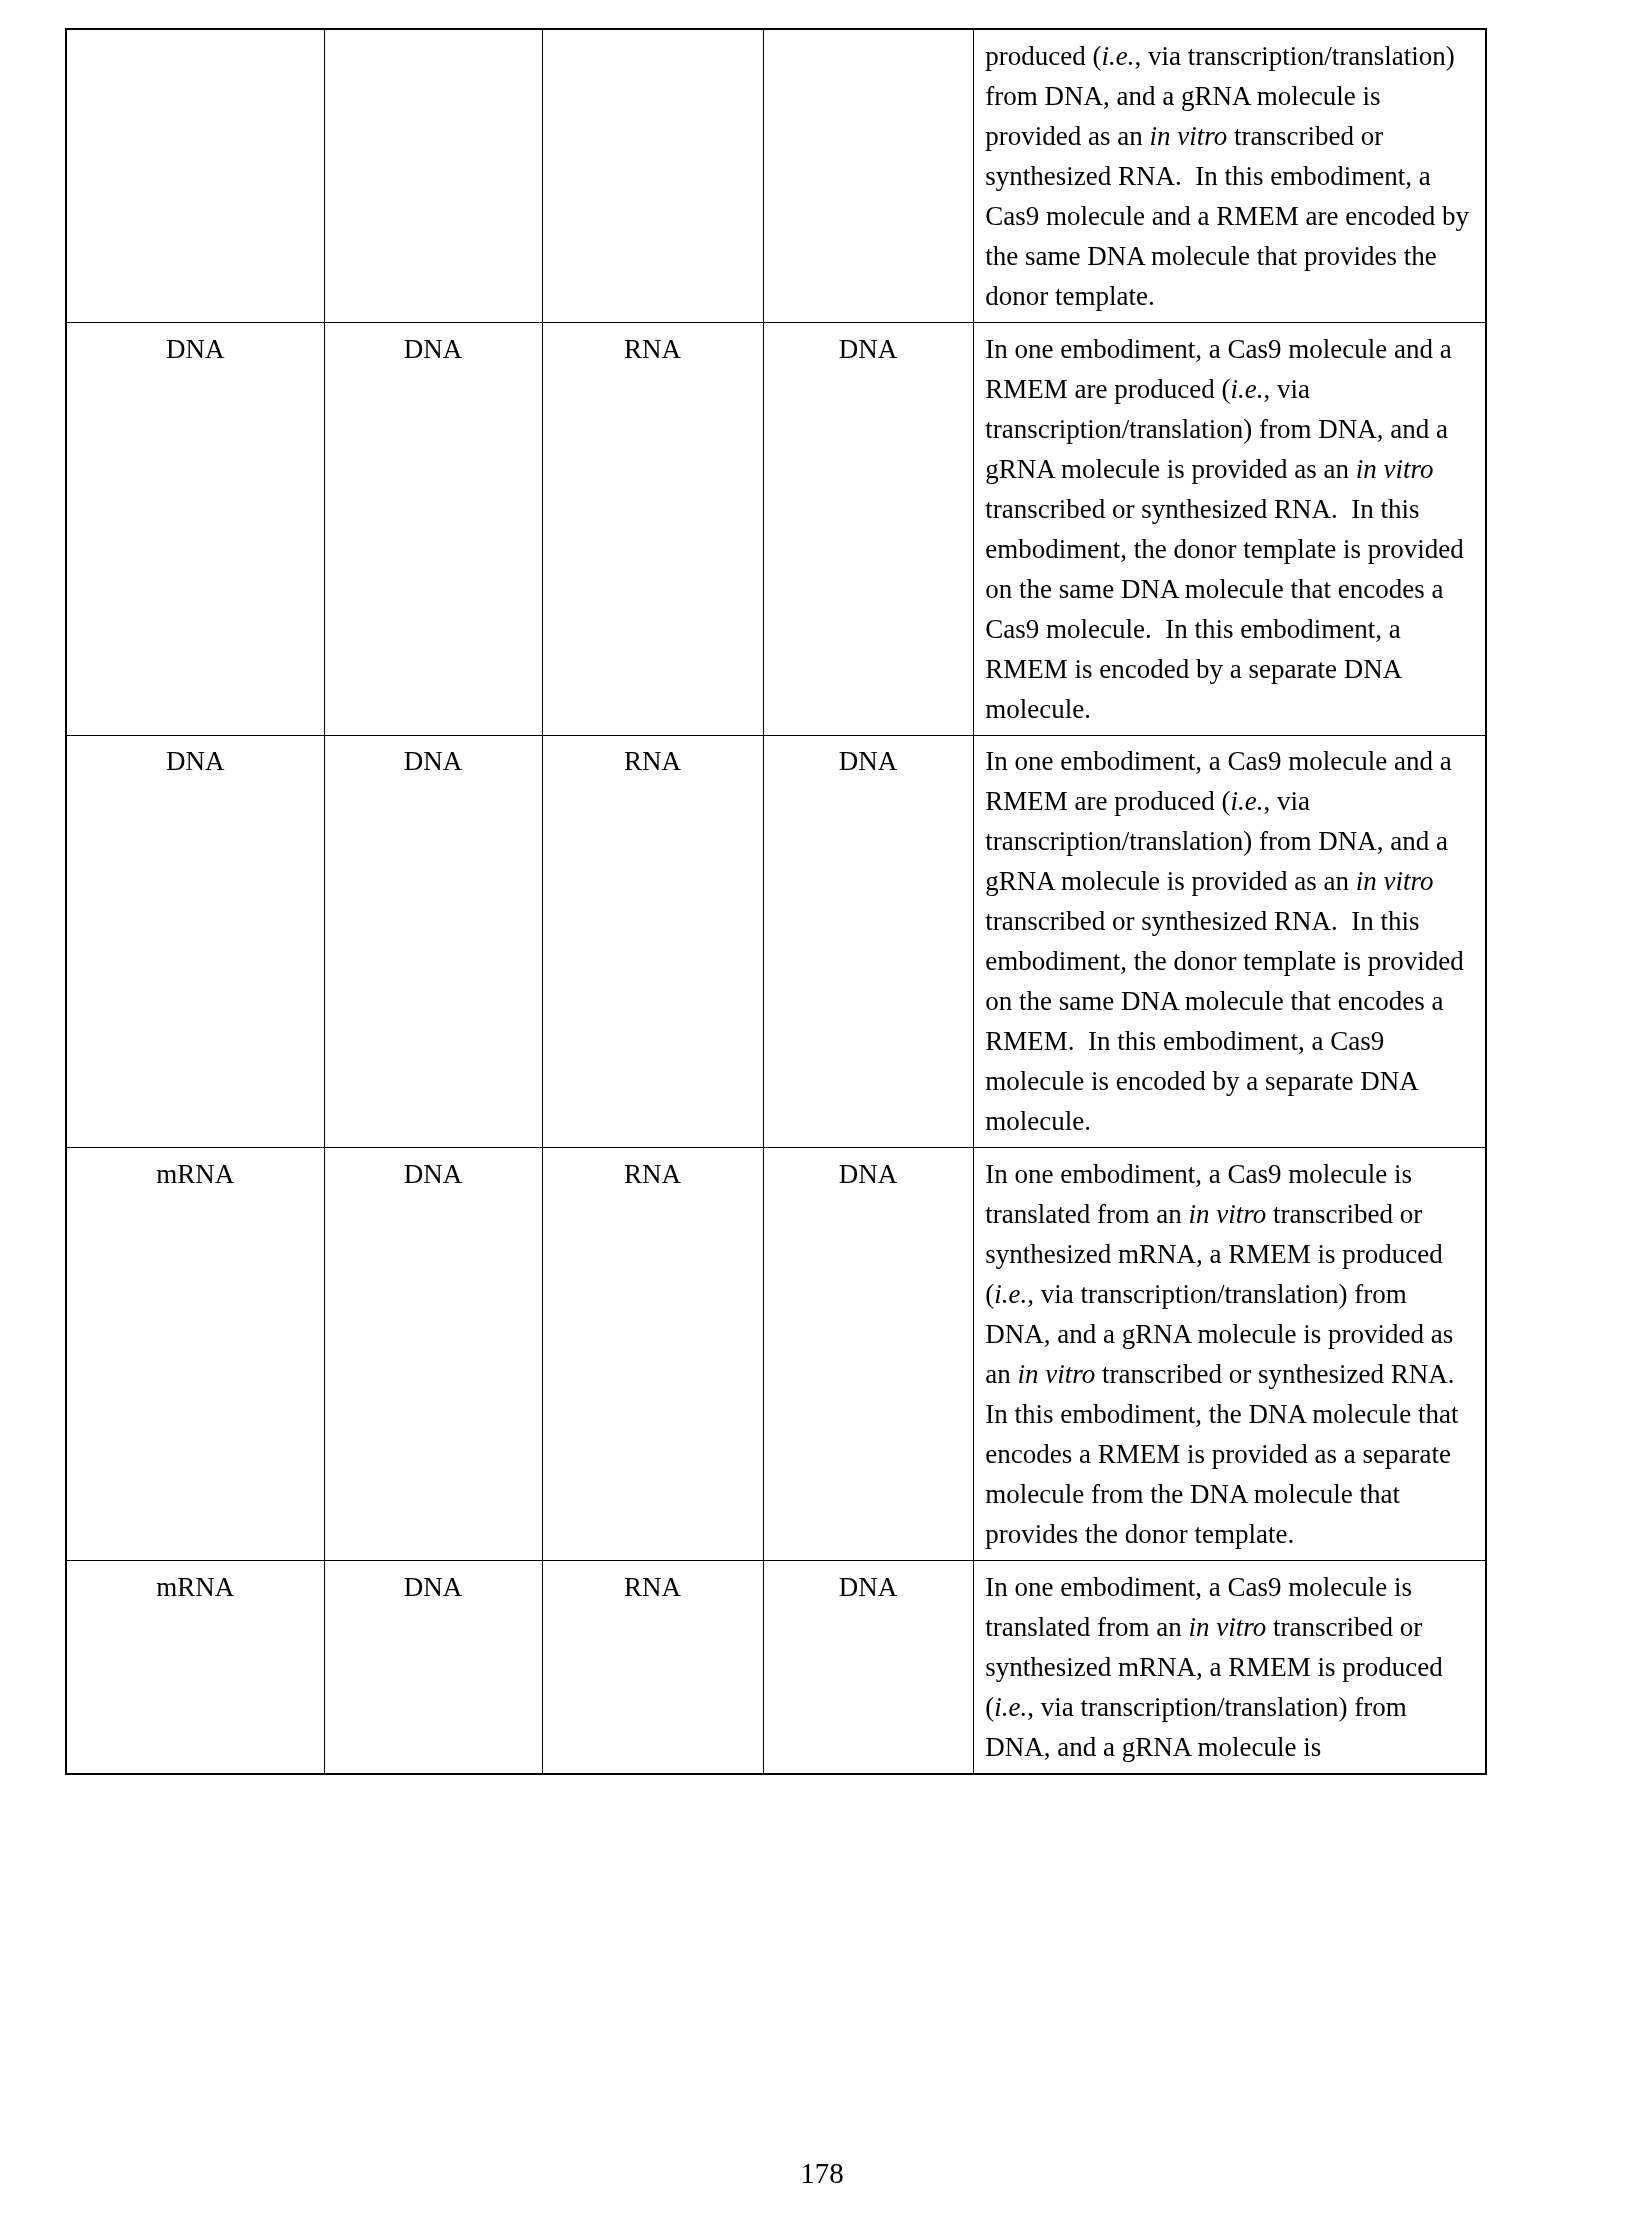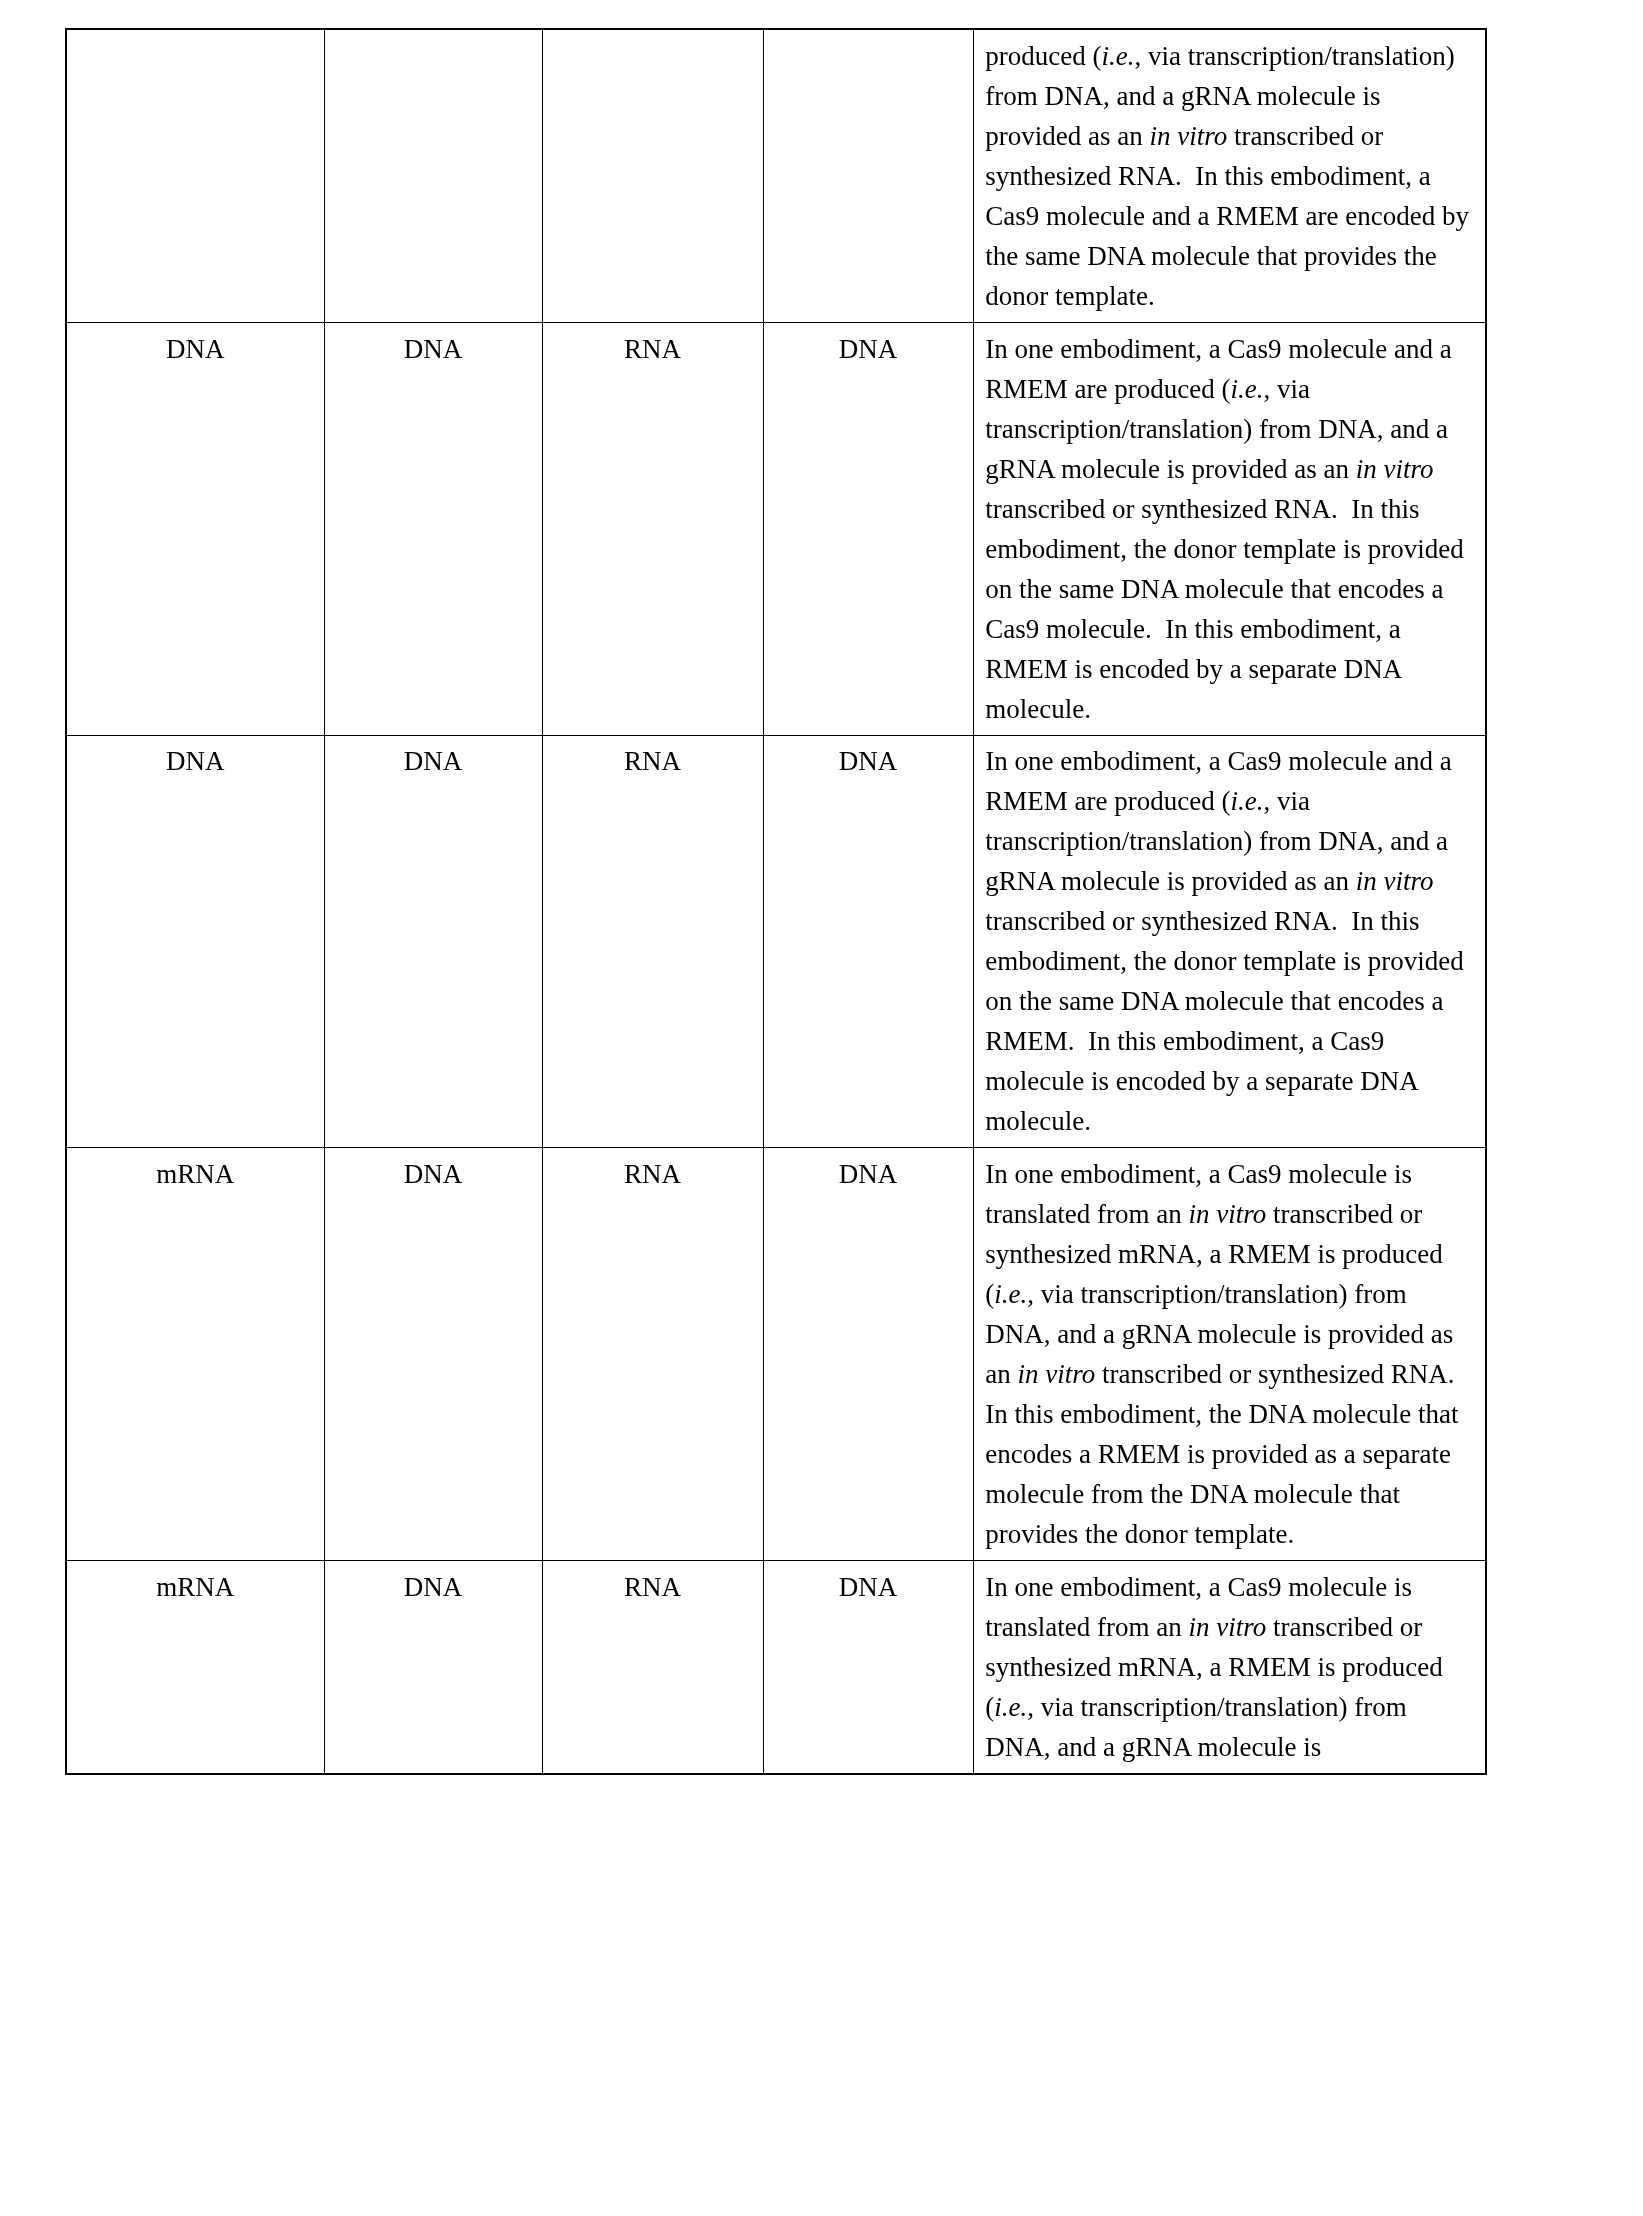--- a/index.html
+++ b/index.html
@@ -175,15 +175,16 @@
           <td class="c-type">
             <span class="cell-text">DNA</span>
           </td>
           <td class="c-desc">
             <span class="cell-text">In one embodiment, a Cas9 molecule is translated from an <i>in vitro</i> transcribed or synthesized mRNA, a RMEM is produced (<i>i.e.</i>, via transcription/translation) from DNA, and a gRNA molecule is</span>
           </td>
         </tr>
       </tbody>
   </table>
 
+  <div class="page-number">178</div>
 
 </div>
 
 
 </body></html>

